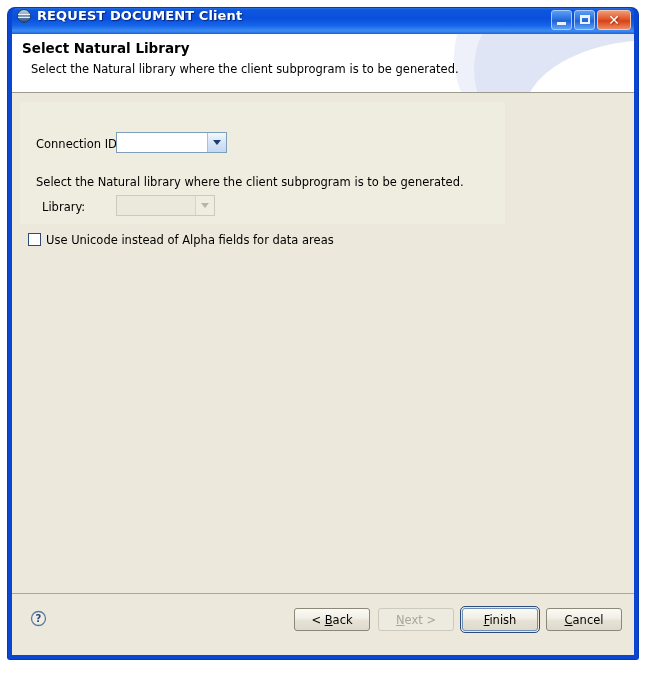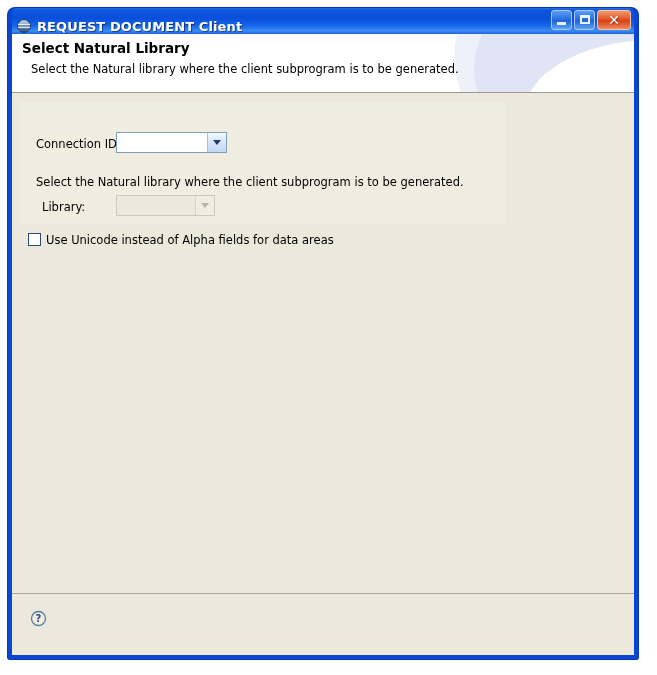--- a/index.html
+++ b/index.html
@@ -32,21 +32,21 @@
     height: 26px;
     border-radius: 5px 5px 0 0;
     background: linear-gradient(to bottom,
         #2b6fdd 0%,
         #0d56e0 8%,
         #0a4fdb 40%,
         #1565ea 68%,
         #3d8df2 88%,
         #1a63dd 100%);
     display: flex;
-    align-items: flex-end;
+    align-items: flex-start;
     padding-left: 4px;
     overflow: hidden;
   }
   .title-icon {
     width: 16px;
     height: 16px;
     margin-right: 5px;
     flex: 0 0 auto;
   }
   .title-text {
@@ -392,16 +392,30 @@
     </div>
 
     <div class="buttonbar">
       <span class="help-icon">
         <svg width="17" height="17" viewBox="0 0 17 17">
           <circle cx="8.5" cy="8.5" r="7" fill="#EFECE0" stroke="#5A7AA5" stroke-width="1.3"></circle>
           <text x="8.5" y="12.4" font-family="DejaVu Sans, sans-serif" font-size="10" font-weight="bold" fill="#2C4A7C" text-anchor="middle">?</text>
         </svg>
       </span>
 
+      <div class="btn-group">
+        <div class="btn">
+            <span>&lt;&nbsp;<u>B</u>ack</span>
+          </div>
+        <div class="btn disabled">
+            <span><u>N</u>ext&nbsp;&gt;</span>
+          </div>
+        <div class="btn default">
+            <span><u>F</u>inish</span>
+          </div>
+        <div class="btn">
+            <span><u>C</u>ancel</span>
+          </div>
+      </div>
     </div>
 
   </div>
 </div>
 
 </body></html>

